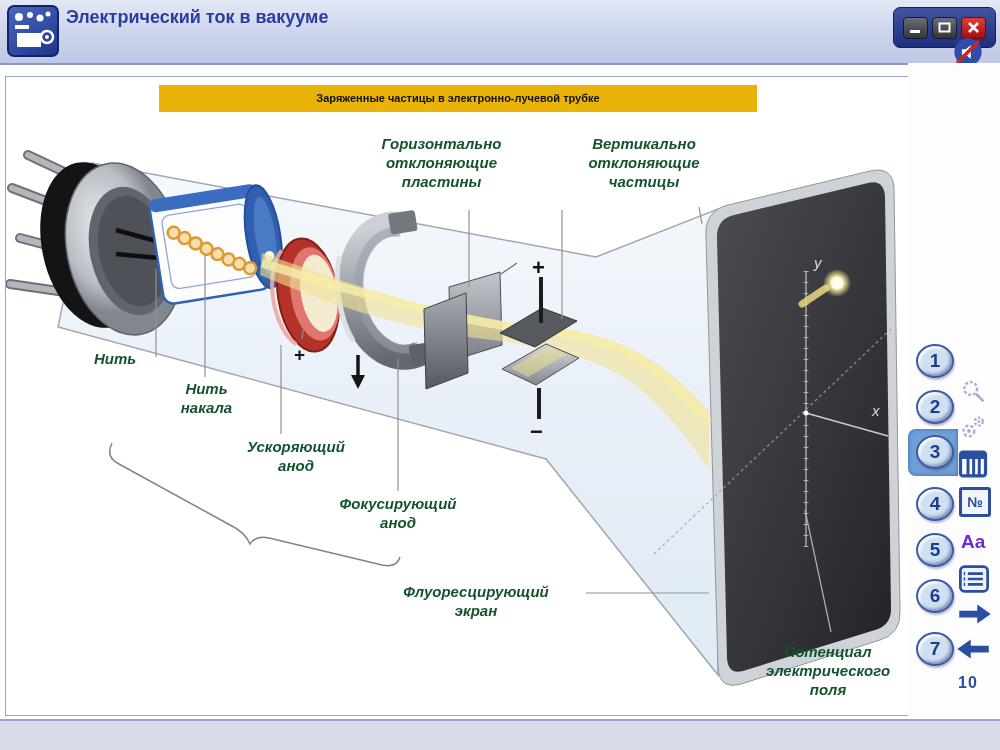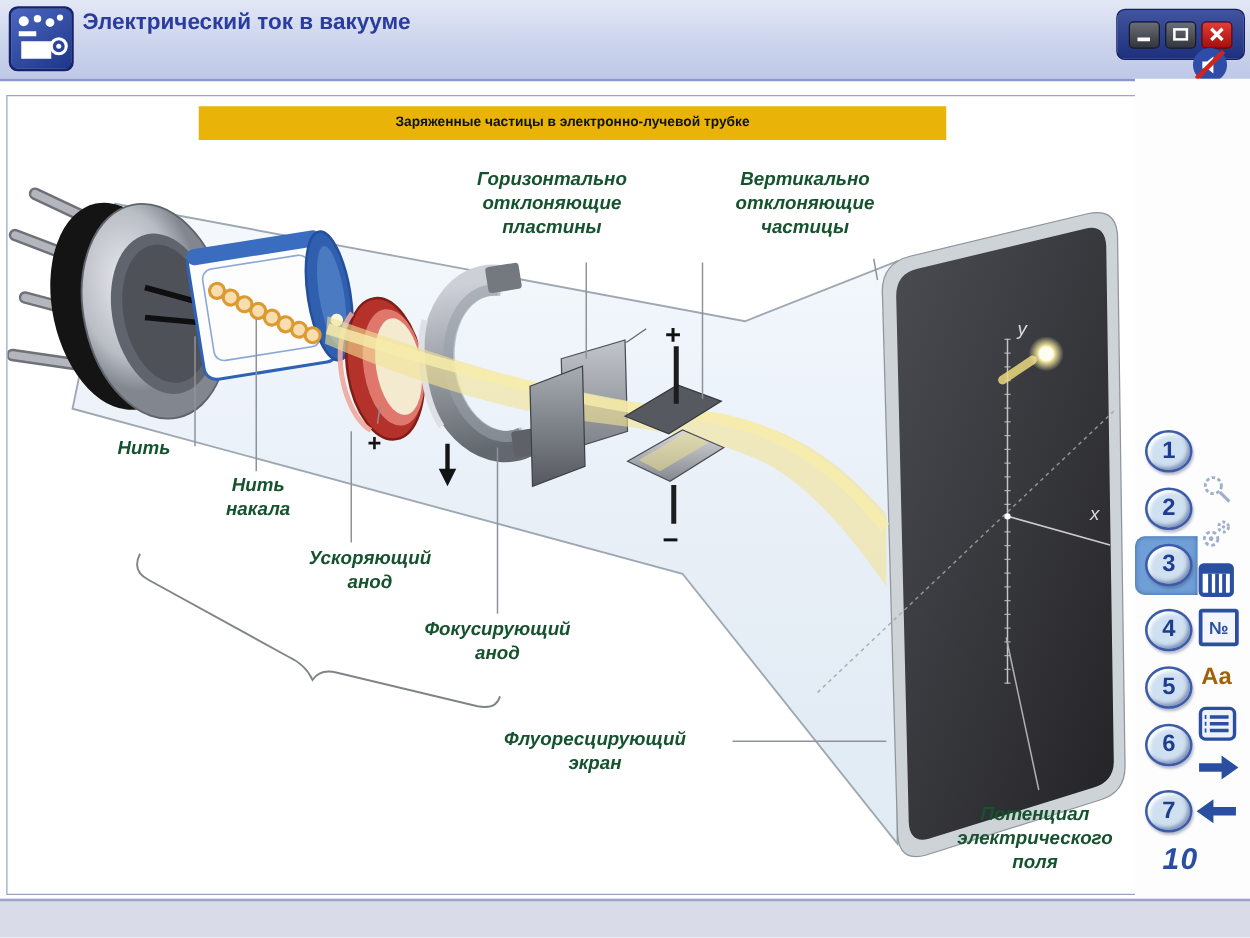--- a/index.html
+++ b/index.html
@@ -38,23 +38,23 @@
           background:radial-gradient(circle at 35% 30%,#f4f9ff 0%,#dcead8e 40%,#b9cfe8 100%);
           background-color:#cfe0f0;border:2px solid #3c5caa;box-sizing:border-box;
           color:#1e3d8f;font-size:19px;font-weight:bold;text-align:center;line-height:30px;
           box-shadow:inset -2px -2px 3px rgba(40,60,120,.45), inset 2px 2px 3px #ffffff, 1px 2px 2px rgba(60,70,110,.35);
           cursor:pointer;}
   .sel-strip{position:absolute;left:908px;top:429px;width:50px;height:47px;background:#6f9fd6;
              border-radius:8px 0 0 8px;box-shadow:inset 0 0 4px #3c6aa8;}
   .side-icon{position:absolute;cursor:pointer;}
   .numero-box{width:26px;height:24px;border:3px solid #2b4fa0;border-radius:3px;background:#f2f5fb;
               color:#2b4fa0;font-weight:bold;font-size:14px;text-align:center;line-height:24px;}
-  .font-glyph{color:#a16207;font-weight:bold;font-size:19px;}
-  .page-num{position:absolute;left:930px;top:674px;width:40px;color:#2b4fa0;font-weight:bold;font-size:24px;
-            font-style:italic;letter-spacing:1px;}
+  .font-glyph{color:#6d28d9;font-weight:bold;font-size:19px;}
+  .page-num{position:absolute;left:958px;top:674px;width:40px;color:#2b4fa0;font-weight:bold;font-size:16px;
+            letter-spacing:1px;}
 
   
   .bottombar{position:absolute;left:0;top:719px;width:1000px;height:31px;background:#d9dbe9;
              border-top:2px solid #9ba2cc;}
 </style>
 </head>
 <body>
 
 <div class="header">
   <div class="logo">

